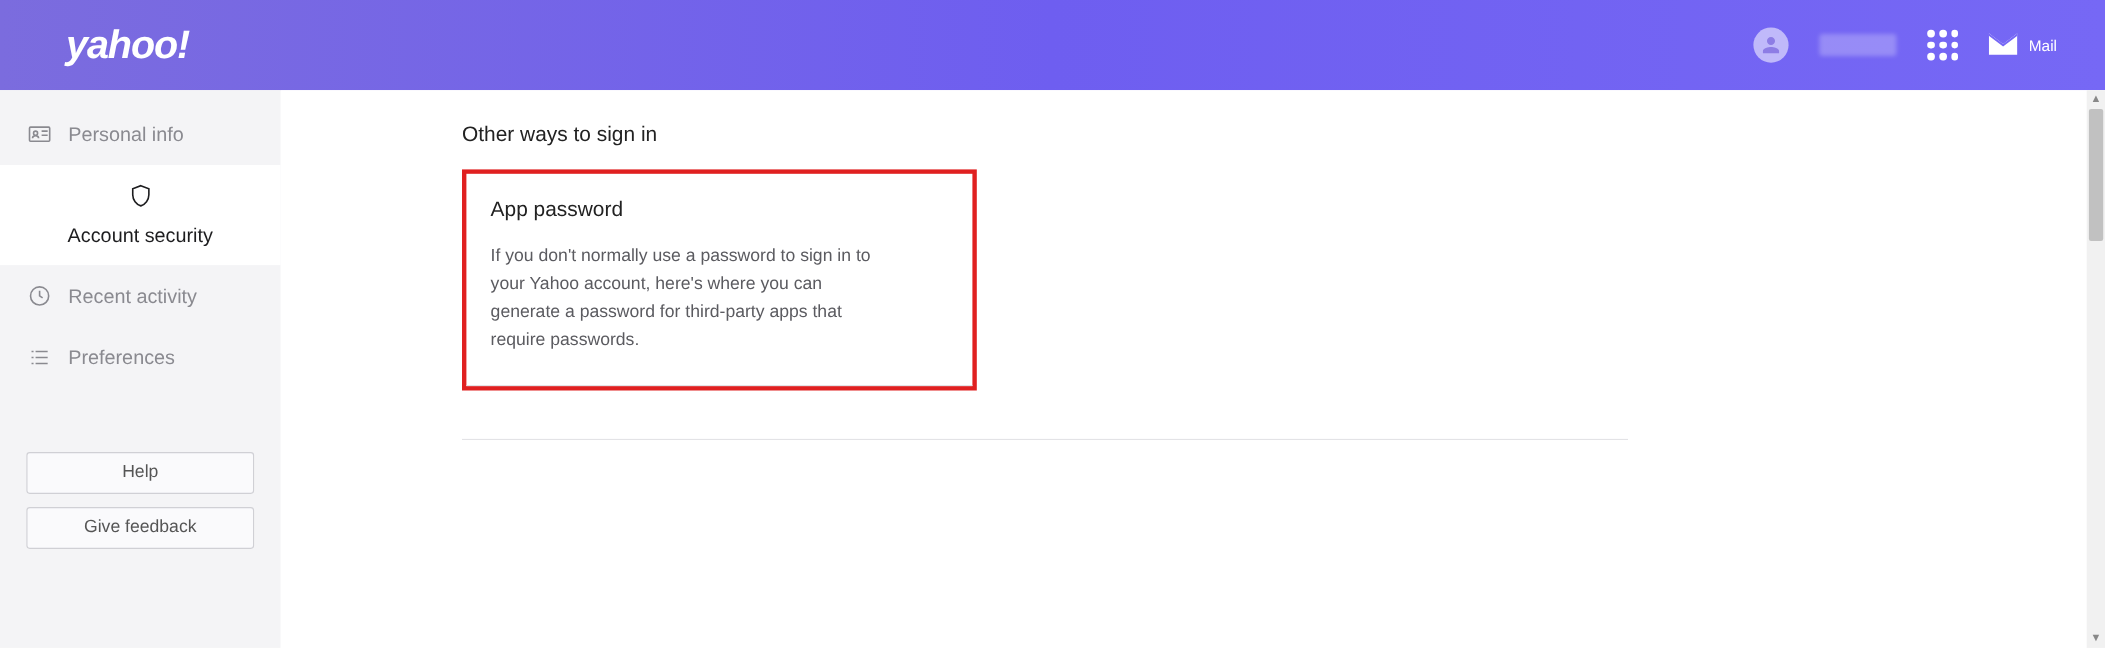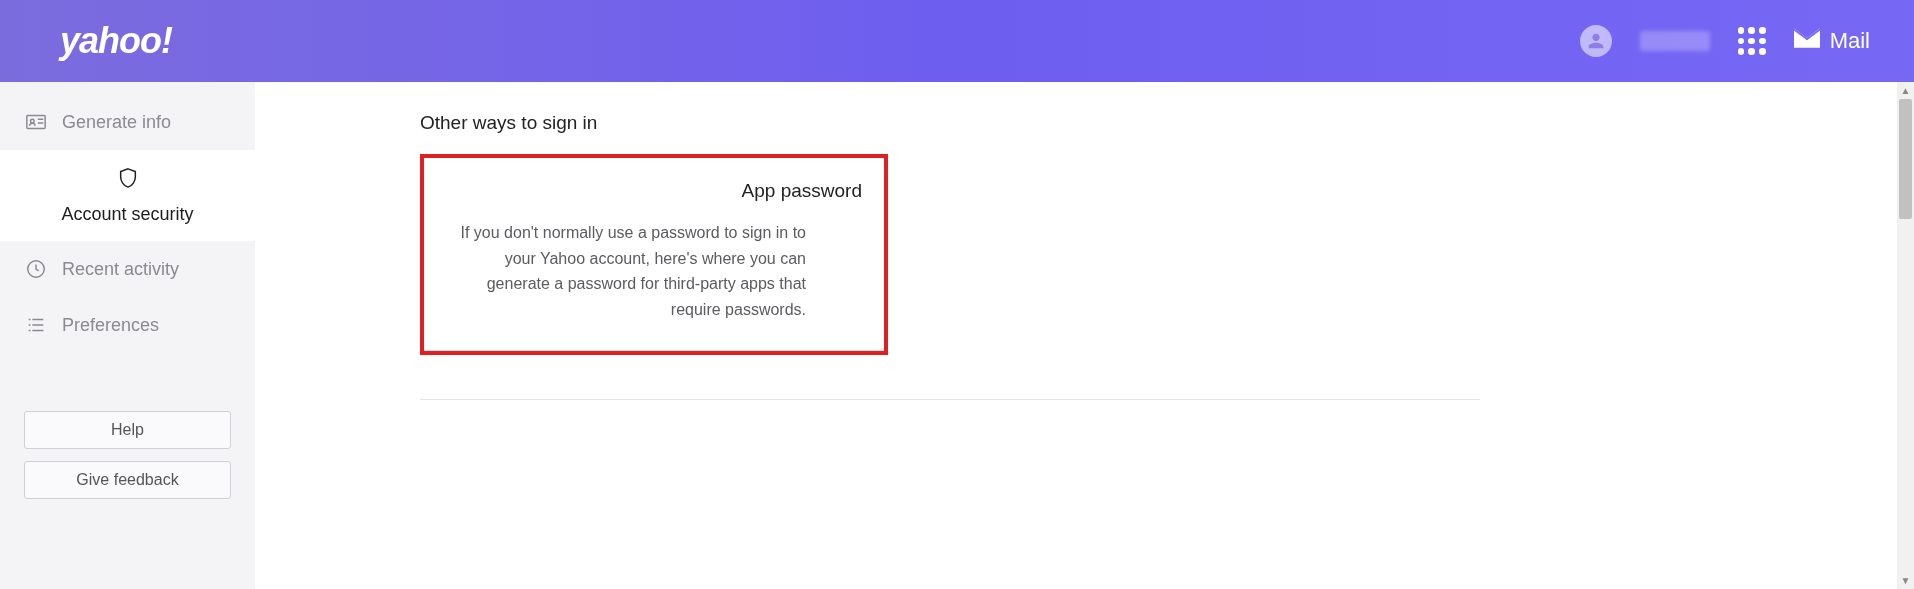--- a/index.html
+++ b/index.html
@@ -62,21 +62,21 @@
     }
     .apps-grid span {
       background: #fff;
       border-radius: 50%;
     }
     .mail-link {
       display: flex;
       align-items: center;
       gap: 10px;
       color: #fff;
-      font-size: 22px;
+      font-size: 14px;
     }
     .mail-icon svg { width: 26px; height: 20px; fill: #fff; }
 
     .main {
       display: flex;
       height: calc(100% - 82px);
     }
     .sidebar {
       width: 255px;
       background: #f4f4f6;
@@ -143,21 +143,20 @@
       margin-bottom: 20px;
       font-weight: 400;
     }
     .card {
       border: 4px solid #e02020;
       width: 468px;
       position: relative;
     }
     .card-inner {
       padding: 22px 22px 0 22px;
-      text-align: right;
     }
     .card-title {
       font-size: 19px;
       color: #222;
       margin-bottom: 18px;
       font-weight: 400;
     }
     .card-desc {
       font-size: 16px;
       line-height: 1.6;
@@ -252,21 +251,21 @@
 <div class="main">
   <div class="sidebar">
     <div class="sidebar-item">
       <span class="icon">
         <svg viewBox="0 0 24 24">
             <rect x="2" y="5" width="20" height="14" rx="1"></rect>
             <circle cx="8" cy="11" r="2"></circle>
             <path d="M5 16c0-1.5 1.5-2.5 3-2.5s3 1 3 2.5M14 9h6M14 13h6"></path>
           </svg>
       </span>
-      <span>Generate info</span>
+      <span>Personal info</span>
     </div>
     <div class="sidebar-item active">
       <span class="icon">
         <svg viewBox="0 0 24 24">
             <path d="M12 2l8 3v6c0 5-3.5 9.5-8 11-4.5-1.5-8-6-8-11V5l8-3z"></path>
           </svg>
       </span>
       <span>Account security</span>
     </div>
     <div class="sidebar-item">

